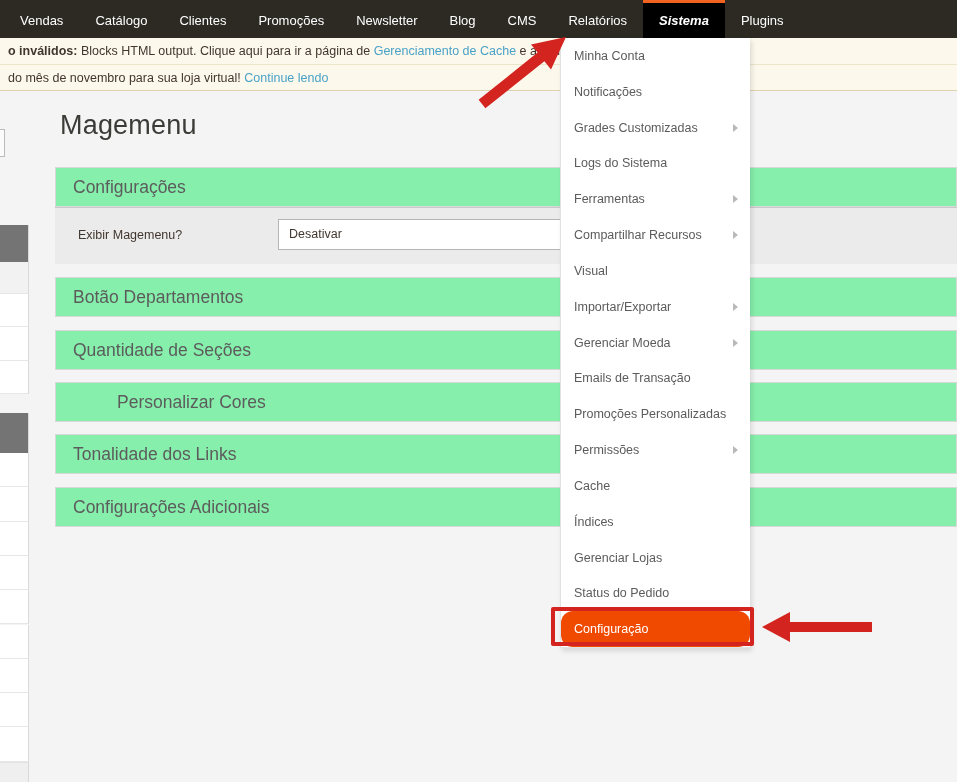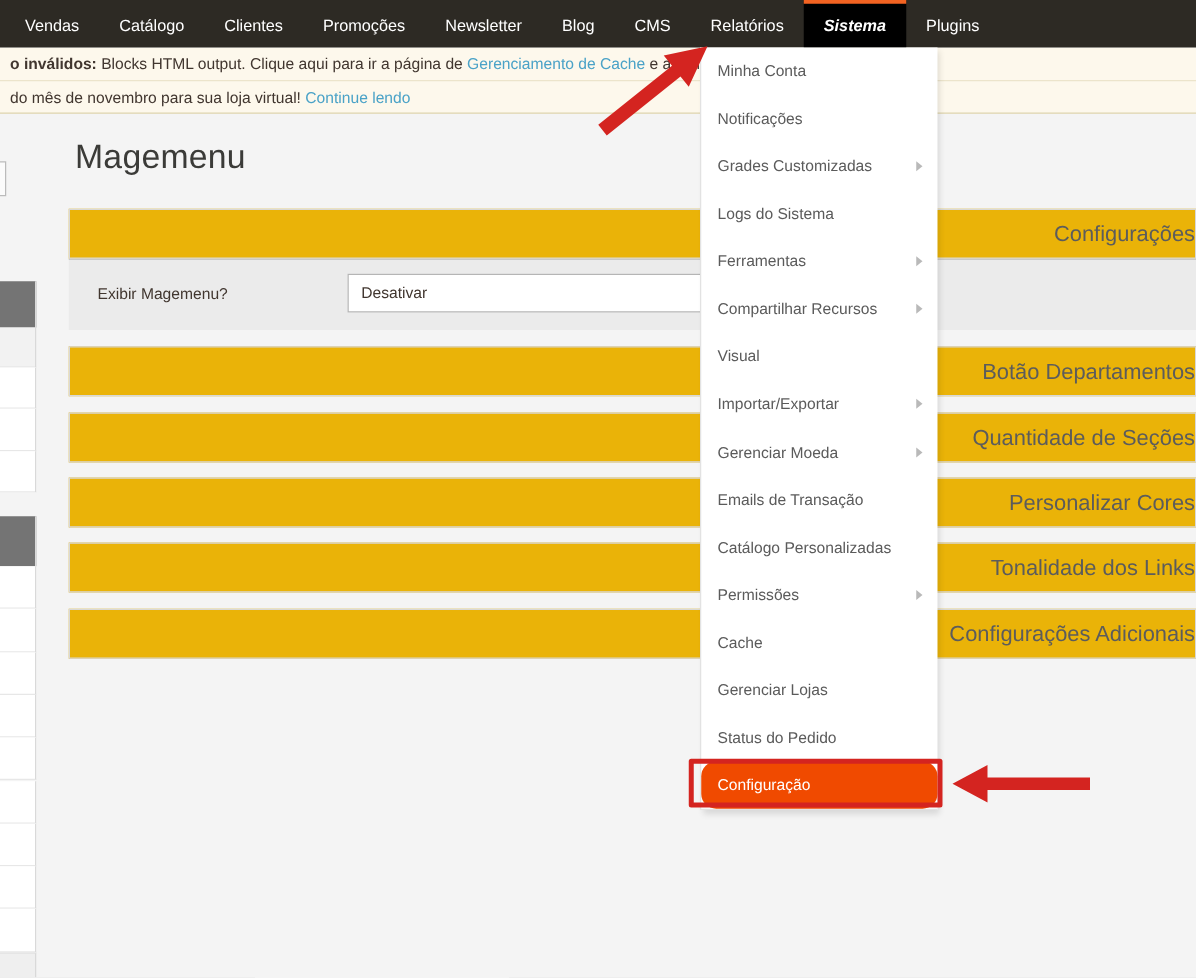--- a/index.html
+++ b/index.html
@@ -17,22 +17,22 @@
   
   .notices { position:absolute; left:0; top:38px; right:0; background:#fdf8ec; z-index:1; }
   .notice-row { height:27px; line-height:26px; padding-left:8px; font-size:12.5px;
     color:#41362f; white-space:pre; overflow:hidden; border-bottom:1px solid #ece4cb; }
   .notice-row:last-child { height:26px; border-bottom:1px solid #ddd3ae; }
   .notice-row b { font-weight:bold; }
   .notice-link { color:#4aa2c7; text-decoration:none; cursor:pointer; }
   
   .page-title { position:absolute; left:60px; top:110px; font-size:27px;
     color:#3b3b38; letter-spacing:.2px; z-index:1; }
-  .panel { position:absolute; left:55px; right:0; background:#eab308;
-    border:1px solid #d8d8d8; z-index:1;text-align:right; }
+  .panel { position:absolute; left:55px; right:0; background:#86efac;
+    border:1px solid #d8d8d8; z-index:1; }
   .panel-header { height:40px; line-height:38px; padding-left:17px;
     font-size:17.5px; color:#5c5c5c; cursor:pointer; }
   #config-row { position:absolute; left:55px; right:0; top:207px; height:57px;
     background:#ebebeb; border-top:1px solid #c9c9c9; z-index:1; }
   #config-label { position:absolute; left:23px; top:20px; font-size:12.5px; color:#41362f; }
   #config-select { position:absolute; left:223px; top:11px; width:292px; height:31px;
     background:#fff; border:1px solid #b5b5b5; font-size:12.5px; color:#41362f;
     line-height:29px; padding-left:10px; cursor:pointer; }
   
   .left-frag { position:absolute; z-index:1; }
@@ -188,29 +188,33 @@
       </div>
       <div class="menu-item">
         <span>Gerenciar Moeda</span>
         <span class="sub-arrow"></span>
       </div>
       <div class="menu-item">
         <span>Emails de Transação</span>
 
       </div>
       <div class="menu-item">
-        <span>Catálogo Personalizadas</span>
+        <span>Promoções Personalizadas</span>
 
       </div>
       <div class="menu-item">
         <span>Permissões</span>
         <span class="sub-arrow"></span>
       </div>
       <div class="menu-item">
         <span>Cache</span>
+
+      </div>
+      <div class="menu-item">
+        <span>Índices</span>
 
       </div>
       <div class="menu-item">
         <span>Gerenciar Lojas</span>
 
       </div>
       <div class="menu-item">
         <span>Status do Pedido</span>
 
       </div>

